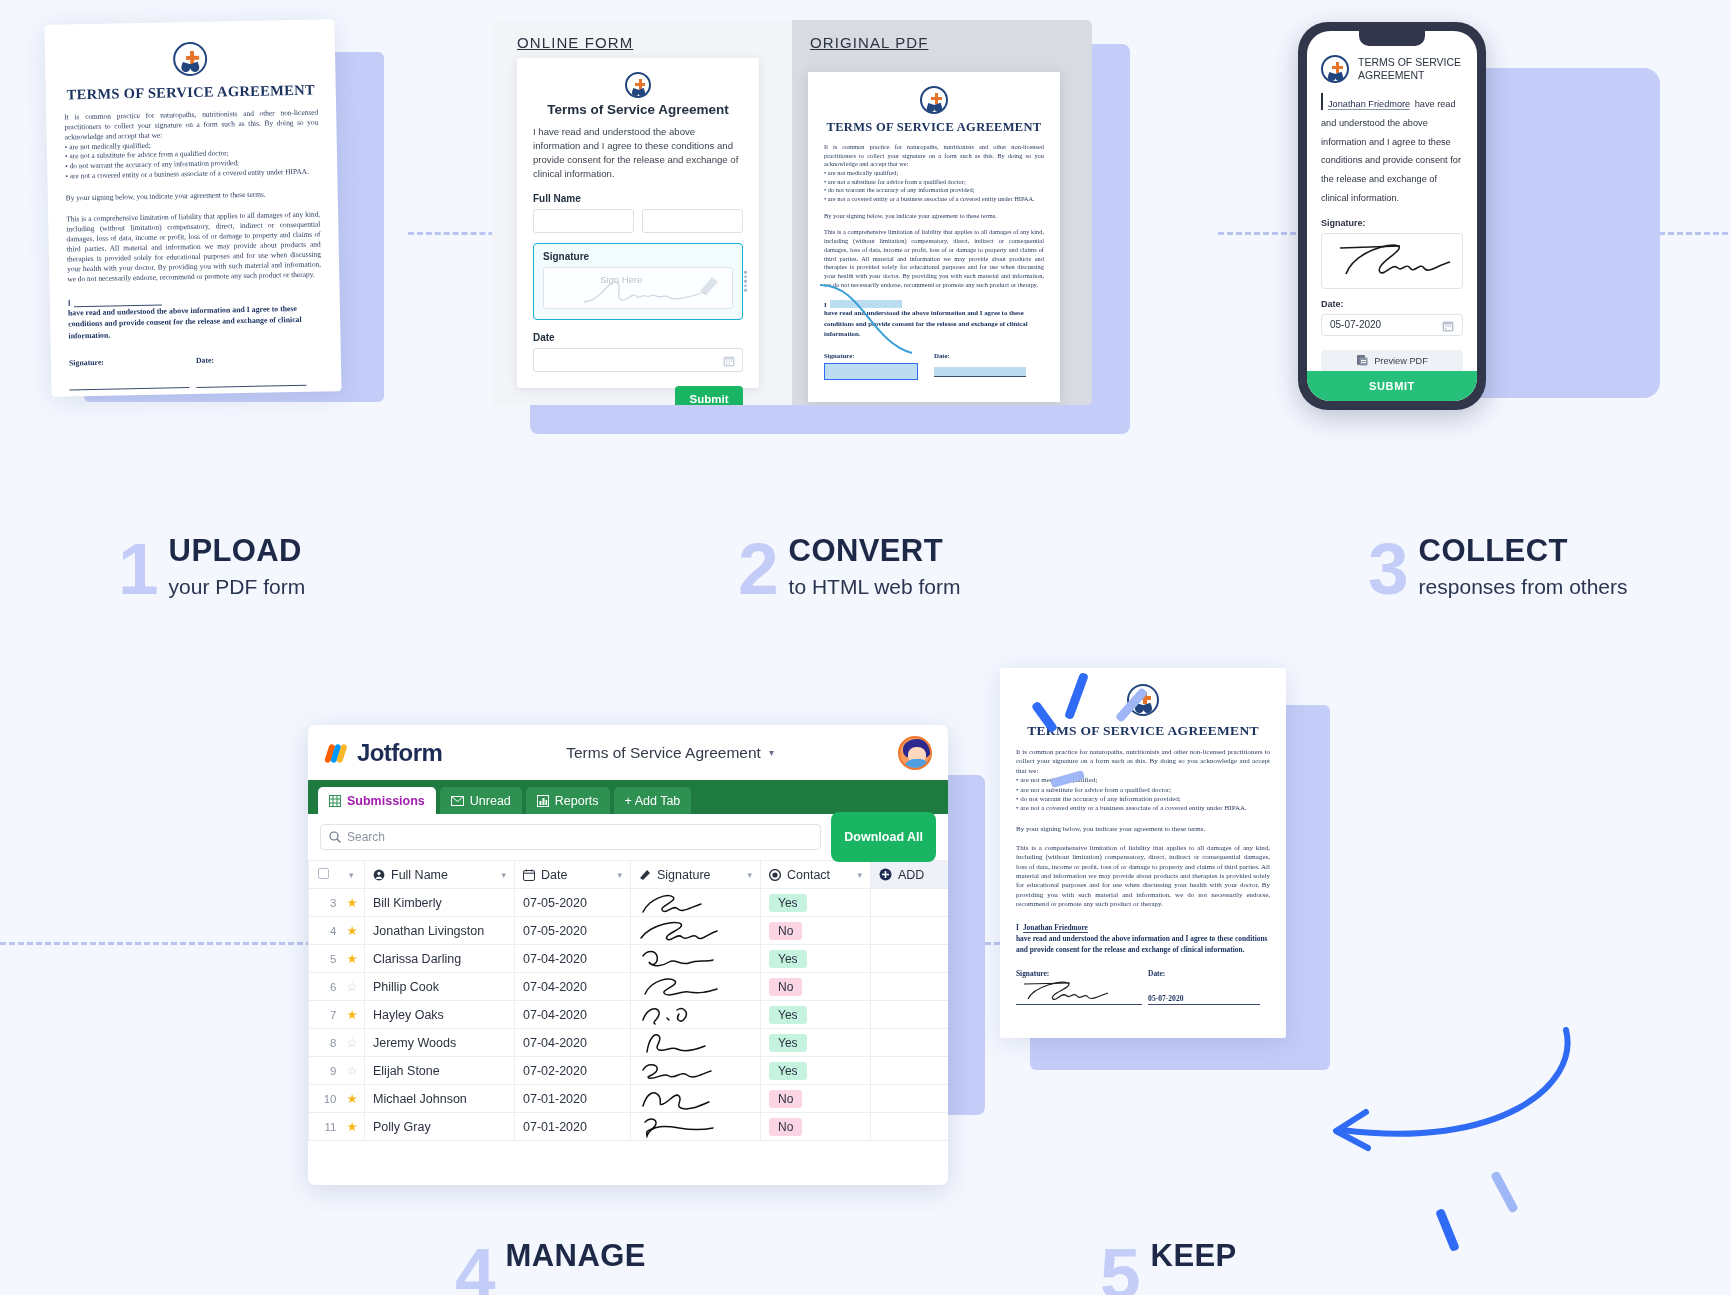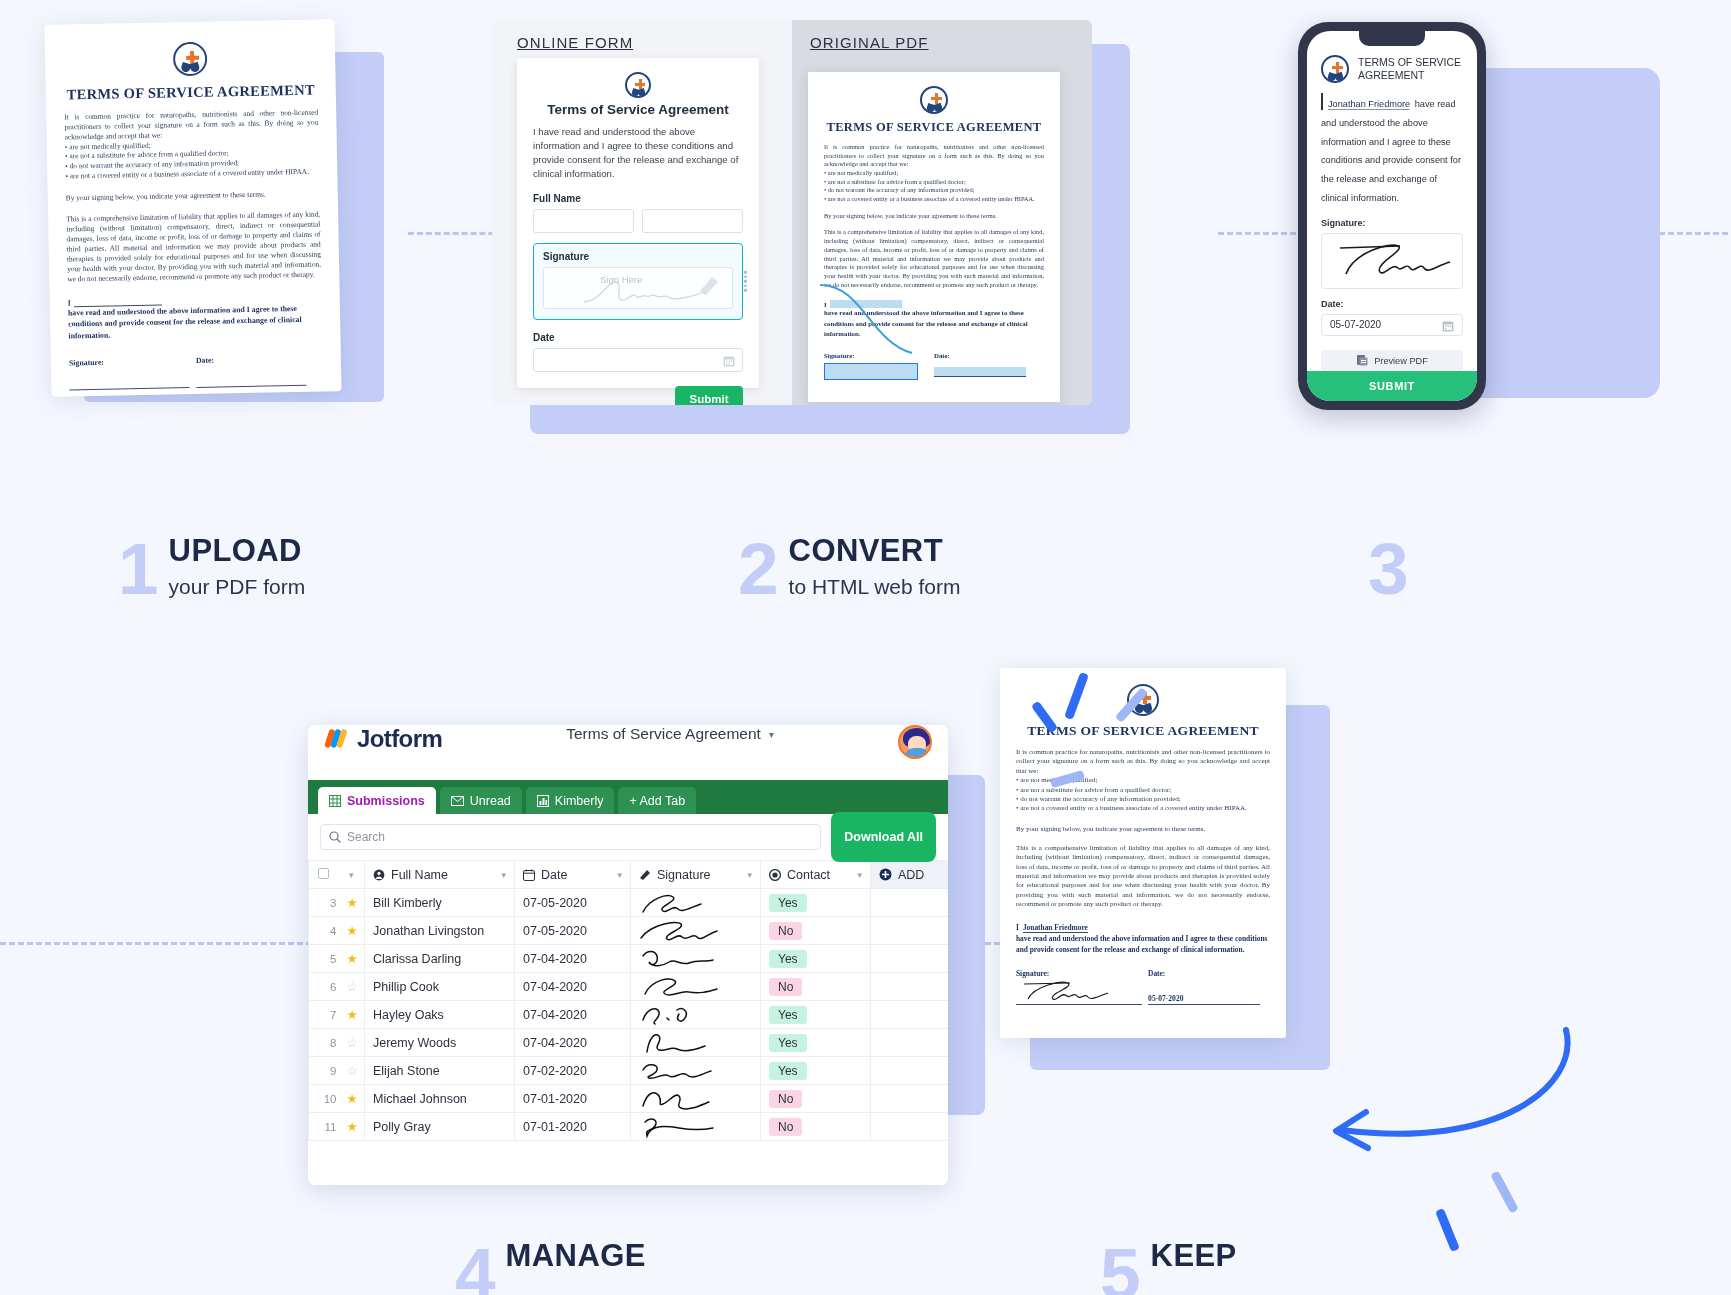--- a/index.html
+++ b/index.html
@@ -118,21 +118,21 @@
   }
   .step-kicker { font-size:31px; font-weight:bold; letter-spacing:.4px; color:#1d2947; line-height:1.05; }
   .step-sub { font-size:21px; color:#2b3550; margin-top:7px; }
 
   
   #table-shadow { left:355px; top:775px; width:630px; height:340px; border-radius:8px; }
   #jf {
     left:308px; top:725px; width:640px; height:460px; border-radius:7px;
     overflow:hidden; background:#fff; box-shadow:0 6px 26px rgba(40,60,120,.16);
   }
-  #jf-top { height:55px; display:flex; align-items:flex-start; padding:0 16px; position:relative; }
+  #jf-top { height:55px; display:flex; align-items:center; padding:0 16px; position:relative; }
   .jf-logo-text { font-size:24px; font-weight:bold; color:#1d2c55; letter-spacing:-.6px; }
   #jf-form-name { font-size:15.5px; color:#333b4a; }
   #avatar {
     width:34px; height:34px; border-radius:50%; background:#f79a5c;
     border:2px solid #f0772d; position:relative; overflow:hidden;
   }
   #avatar .hair { position:absolute; left:3px; top:1px; width:28px; height:20px; background:#2c2a8e; border-radius:50% 50% 40% 40%; }
   #avatar .face { position:absolute; left:8px; top:9px; width:18px; height:17px; background:#ffd9bd; border-radius:45%; }
   #avatar .body { position:absolute; left:4px; bottom:-2px; width:26px; height:11px; background:#4f9fe0; border-radius:10px 10px 0 0; }
   #jf-tabs { height:34px; background:#1f7a3f; display:flex; align-items:flex-end; padding-left:10px; gap:4px; }
@@ -387,20 +387,24 @@
 <div class="step" style="left:738px; top:535px;">
   <div class="step-num">2</div>
   <div>
     <div class="step-kicker">CONVERT</div>
     <div class="step-sub">to HTML web form</div>
   </div>
 </div>
 
 <div class="step" style="left:1368px; top:535px;">
   <div class="step-num">3</div>
+  <div>
+    <div class="step-kicker">COLLECT</div>
+    <div class="step-sub">responses from others</div>
+  </div>
 </div>
 
 <div class="abs lilac" id="table-shadow"></div>
 <div class="abs" id="jf">
 
   <div id="jf-top">
     <svg width="26" height="26" style="margin-right:7px;">
       <rect x="3" y="4" width="6" height="19" rx="3" fill="#ff6100" transform="rotate(18 6 13)"></rect>
       <rect x="9" y="4" width="6" height="19" rx="3" fill="#0099ff" transform="rotate(18 12 13)"></rect>
       <rect x="15" y="4" width="6" height="19" rx="3" fill="#ffb629" transform="rotate(18 18 13)"></rect>
@@ -435,21 +439,21 @@
       </svg>
       <span>Unread</span>
     </div>
     <div class="jf-tab">
       <svg width="12" height="12">
         <rect x="0.5" y="0.5" width="11" height="11" fill="none" stroke="#ffffff"></rect>
         <rect x="2.5" y="6" width="2" height="4" fill="#ffffff"></rect>
         <rect x="5.5" y="3" width="2" height="7" fill="#ffffff"></rect>
         <rect x="8.5" y="5" width="1.6" height="5" fill="#ffffff"></rect>
       </svg>
-      <span>Kimberly</span>
+      <span>Reports</span>
     </div>
     <div class="jf-tab">
       <span>+ Add Tab</span>
     </div>
   </div>
 
   <div id="jf-search-row">
     <div id="jf-search">
       <svg width="12" height="12">
         <circle cx="5" cy="5" r="4" fill="none" stroke="#6b7487" stroke-width="1.2"></circle>

